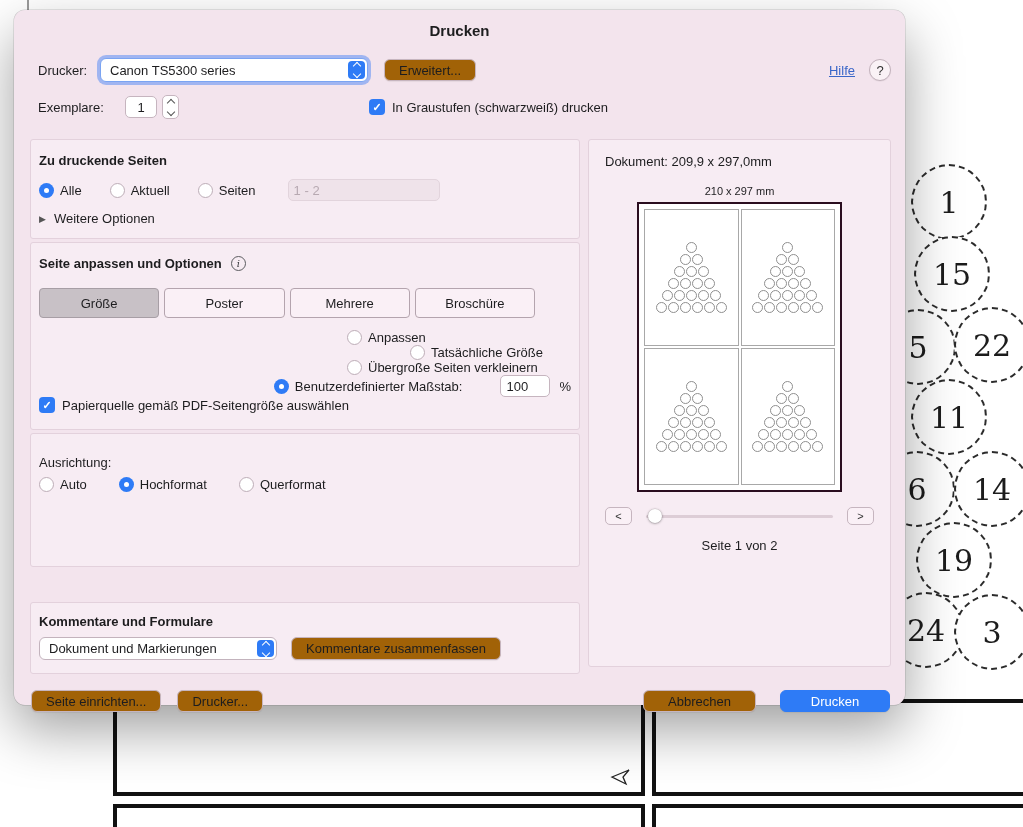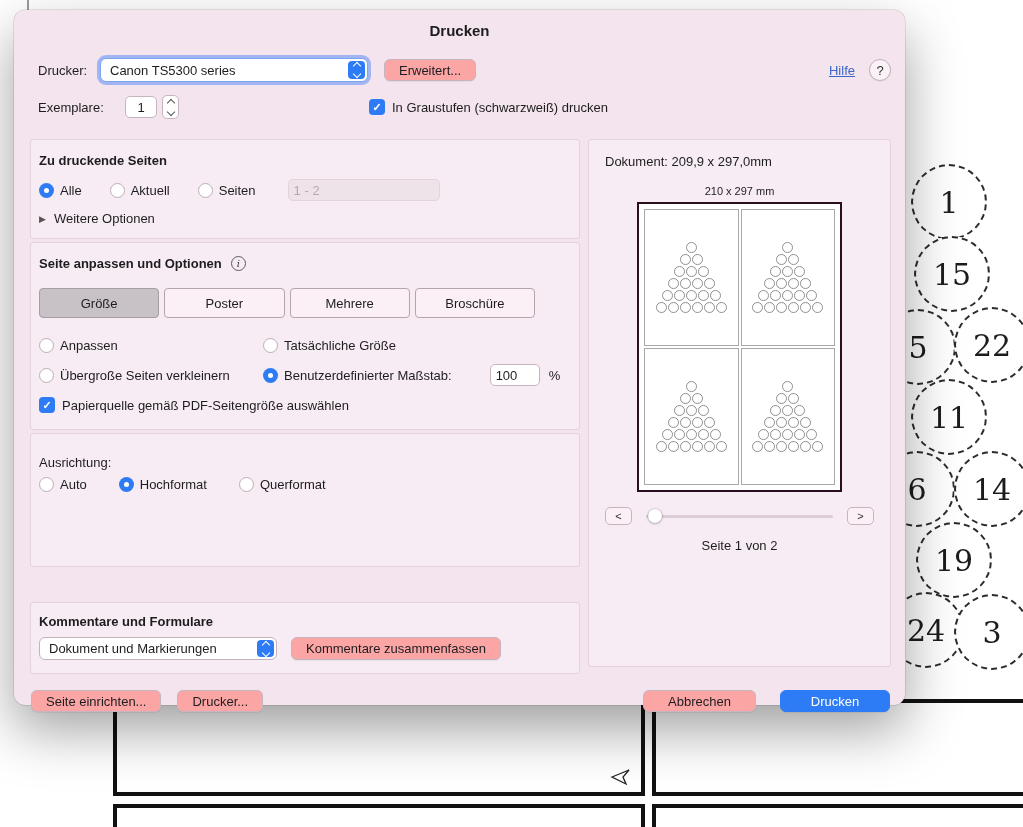--- a/index.html
+++ b/index.html
@@ -52,21 +52,21 @@
     position:absolute;right:2px;top:2px;bottom:2px;width:17px;background:#2e7bf6;
     border-radius:4px;display:flex;flex-direction:column;align-items:center;justify-content:center;gap:2px;
   }
   .chev{display:block;width:5px;height:5px;}
   .chev.up{border-left:1.6px solid #fff;border-top:1.6px solid #fff;transform:rotate(45deg);}
   .chev.down{border-right:1.6px solid #fff;border-bottom:1.6px solid #fff;transform:rotate(45deg);}
   .chev.gray.up{border-color:#555;}
   .chev.gray.down{border-color:#555;}
 
   .btn{
-    background:#fca5a5;border:1px solid #c6b5bf;border-radius:6px;height:22px;
+    background:#a16207;border:1px solid #c6b5bf;border-radius:6px;height:22px;
     padding:0 14px;font-size:13px;font-family:inherit;color:#1d1d1f;cursor:default;
     box-shadow:0 .5px 1px rgba(0,0,0,.06);
   }
   .advanced{margin-left:16px;}
   .help-link{margin-left:auto;margin-right:14px;color:#3a66c8;text-decoration:underline;cursor:pointer;}
   .help-circle{
     width:20px;height:20px;border-radius:50%;background:#faf2f6;border:1px solid #c3b2bc;
     display:flex;align-items:center;justify-content:center;font-size:13px;color:#333;flex:none;
     box-shadow:0 .5px 1px rgba(0,0,0,.08);
   }
@@ -112,21 +112,21 @@
     align-items:center;justify-content:center;font-size:10px;font-style:italic;
     font-family:"DejaVu Serif",serif;color:#3a3a3e;box-sizing:border-box;
   }
   .segments{display:flex;gap:5px;margin-top:17px;padding-right:36px;}
   .segment{
     flex:1;height:30px;background:#faf0f6;border:1px solid #b4a4ae;border-radius:4px;
     font-size:13px;font-family:inherit;color:#1d1d1f;cursor:default;
   }
   .segment.sel{background:#c8c1c6;border-color:#a79ea5;}
   .opt-grid{margin-top:12px;}
-  .opt-row{display:flex;align-items:center;height:30px;}
+  .opt-row{display:flex;align-items:flex-end;height:30px;flex-direction:column;}
   .opt-left{width:224px;display:flex;align-items:center;flex:none;}
   .opt-right{display:flex;align-items:center;}
   .scale-input{width:50px;margin-left:10px;}
   .pct{margin-left:9px;}
   .cb-row{display:flex;align-items:center;height:30px;}
 
   .panel.duplex{height:134px;padding:11px 8px 0 8px;}
   .indent{margin-left:20px;margin-top:7px;}
   .orient-label{margin-top:10px;}
   .orient-row{margin-top:7px;}

